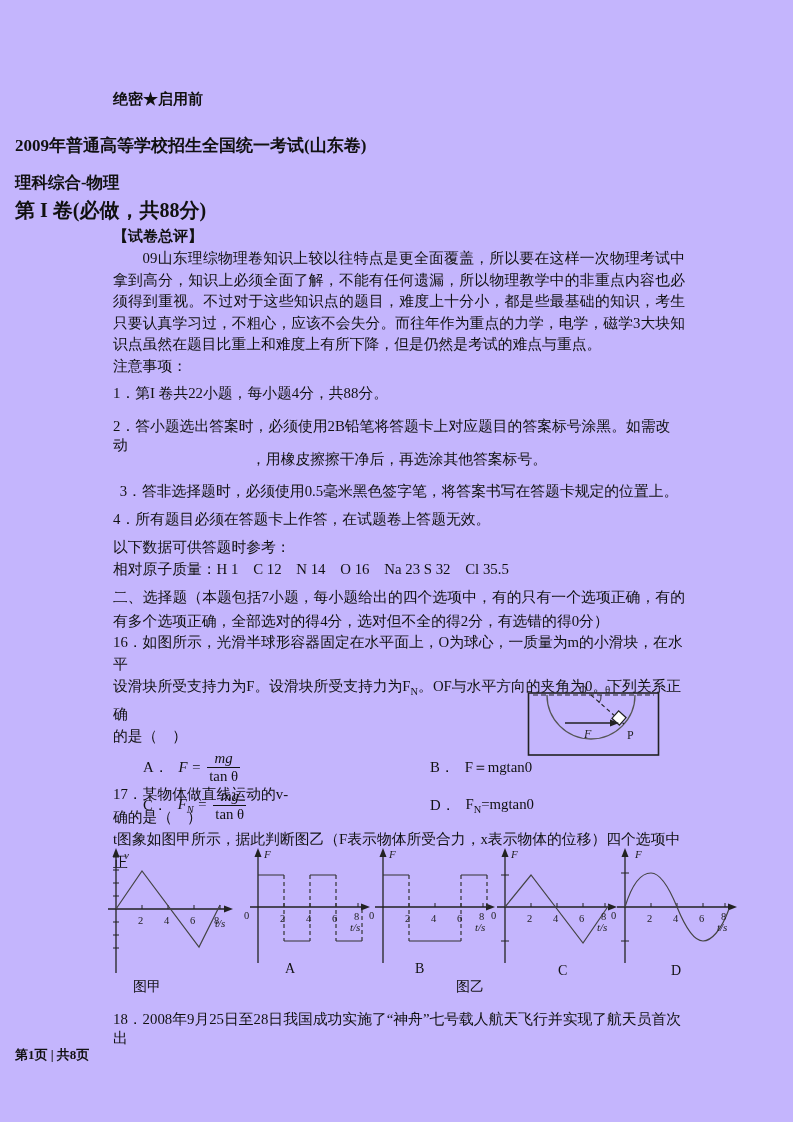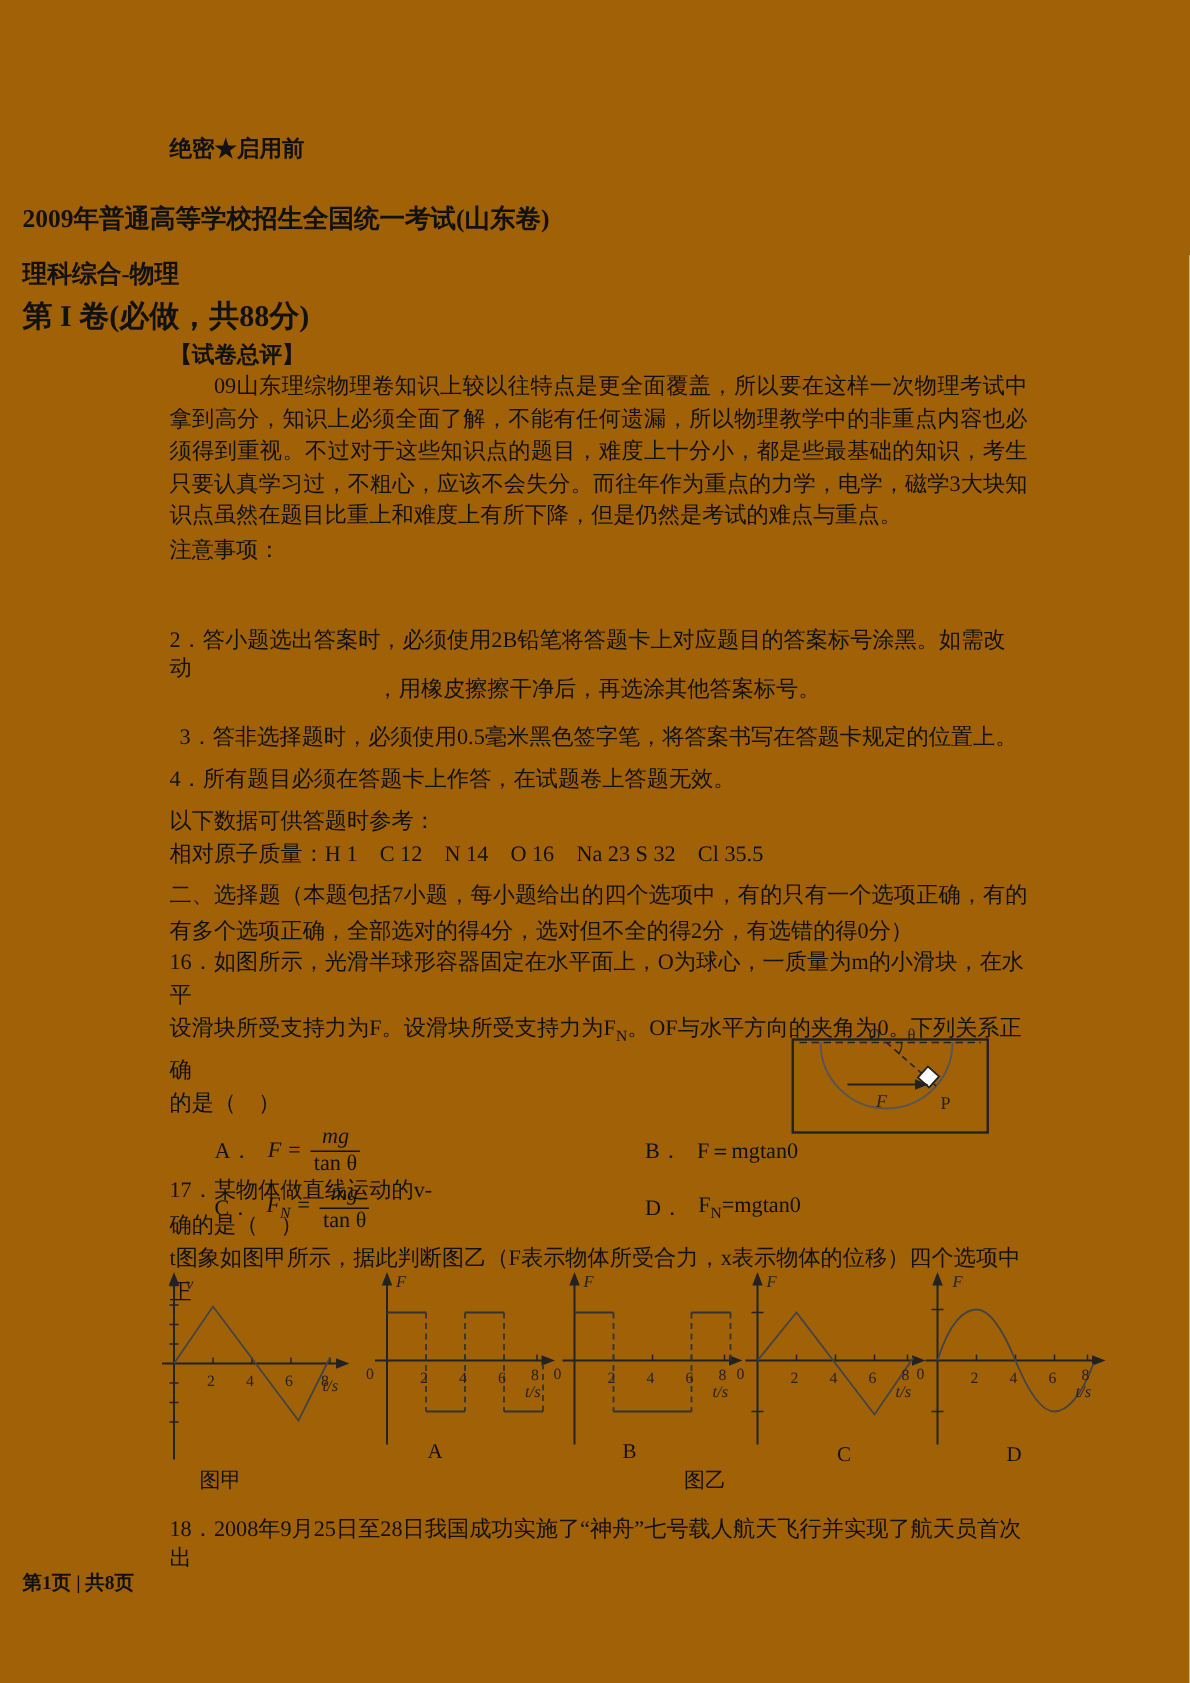--- a/index.html
+++ b/index.html
@@ -1,17 +1,17 @@
 <!DOCTYPE html>
 <html><head>
 <meta charset="utf-8">
 <style>
   html,body{margin:0;padding:0;background:#e8e8e8;}
   .page{
-    position:relative;width:793px;height:1122px;margin:0 auto;background:#a16207;
+    position:relative;width:793px;height:1122px;margin:0 auto;background:#c4b5fd;
     font-family:"Liberation Serif","DejaVu Serif",serif;color:#111;overflow:hidden;
     font-size:14.8px;
   }
   .abs{position:absolute;}
   .content{left:113px;width:572px;}
   .center{left:0;width:793px;margin-left:15px;}
   .bold{font-weight:bold;}
   .justify{text-align:justify;}
   p{margin:0;}
   .review-body{line-height:21.6px;text-indent:2em;}
@@ -41,20 +41,21 @@
   <div class="abs content bold" style="top:90px;font-size:15px;">绝密★启用前</div>
 
   <div class="abs center bold" style="top:134px;font-size:17px;">2009年普通高等学校招生全国统一考试(山东卷)</div>
   <div class="abs center bold" style="top:172px;font-size:16.5px;">理科综合-物理</div>
   <div class="abs center bold" style="top:197px;font-size:20px;">第 I 卷(必做，共88分)</div>
 
   <div class="abs content bold" style="top:227px;font-size:15px;">【试卷总评】</div>
   <p class="abs content review-body justify" style="top:248px;">09山东理综物理卷知识上较以往特点是更全面覆盖，所以要在这样一次物理考试中拿到高分，知识上必须全面了解，不能有任何遗漏，所以物理教学中的非重点内容也必须得到重视。不过对于这些知识点的题目，难度上十分小，都是些最基础的知识，考生只要认真学习过，不粗心，应该不会失分。而往年作为重点的力学，电学，磁学3大块知识点虽然在题目比重上和难度上有所下降，但是仍然是考试的难点与重点。</p>
 
   <div class="abs content" style="top:357px;">注意事项：</div>
+  <p class="abs content" style="top:384px;">1．第I 卷共22小题，每小题4分，共88分。</p>
   <p class="abs content" style="top:417px;">2．答小题选出答案时，必须使用2B铅笔将答题卡上对应题目的答案标号涂黑。如需改动</p>
   <p class="abs content" style="top:450px;text-align:center;">，用橡皮擦擦干净后，再选涂其他答案标号。</p>
   <p class="abs content" style="top:482px;text-align:center;">3．答非选择题时，必须使用0.5毫米黑色签字笔，将答案书写在答题卡规定的位置上。</p>
   <p class="abs content" style="top:510px;">4．所有题目必须在答题卡上作答，在试题卷上答题无效。</p>
 
   <p class="abs content" style="top:538px;">以下数据可供答题时参考：</p>
   <p class="abs content" style="top:560px;">相对原子质量：H 1　C 12　N 14　O 16　Na 23 S 32　Cl 35.5</p>
 
   <p class="abs content sec2 justify" style="top:585px;">二、选择题（本题包括7小题，每小题给出的四个选项中，有的只有一个选项正确，有的有多个选项正确，全部选对的得4分，选对但不全的得2分，有选错的得0分）</p>
 

